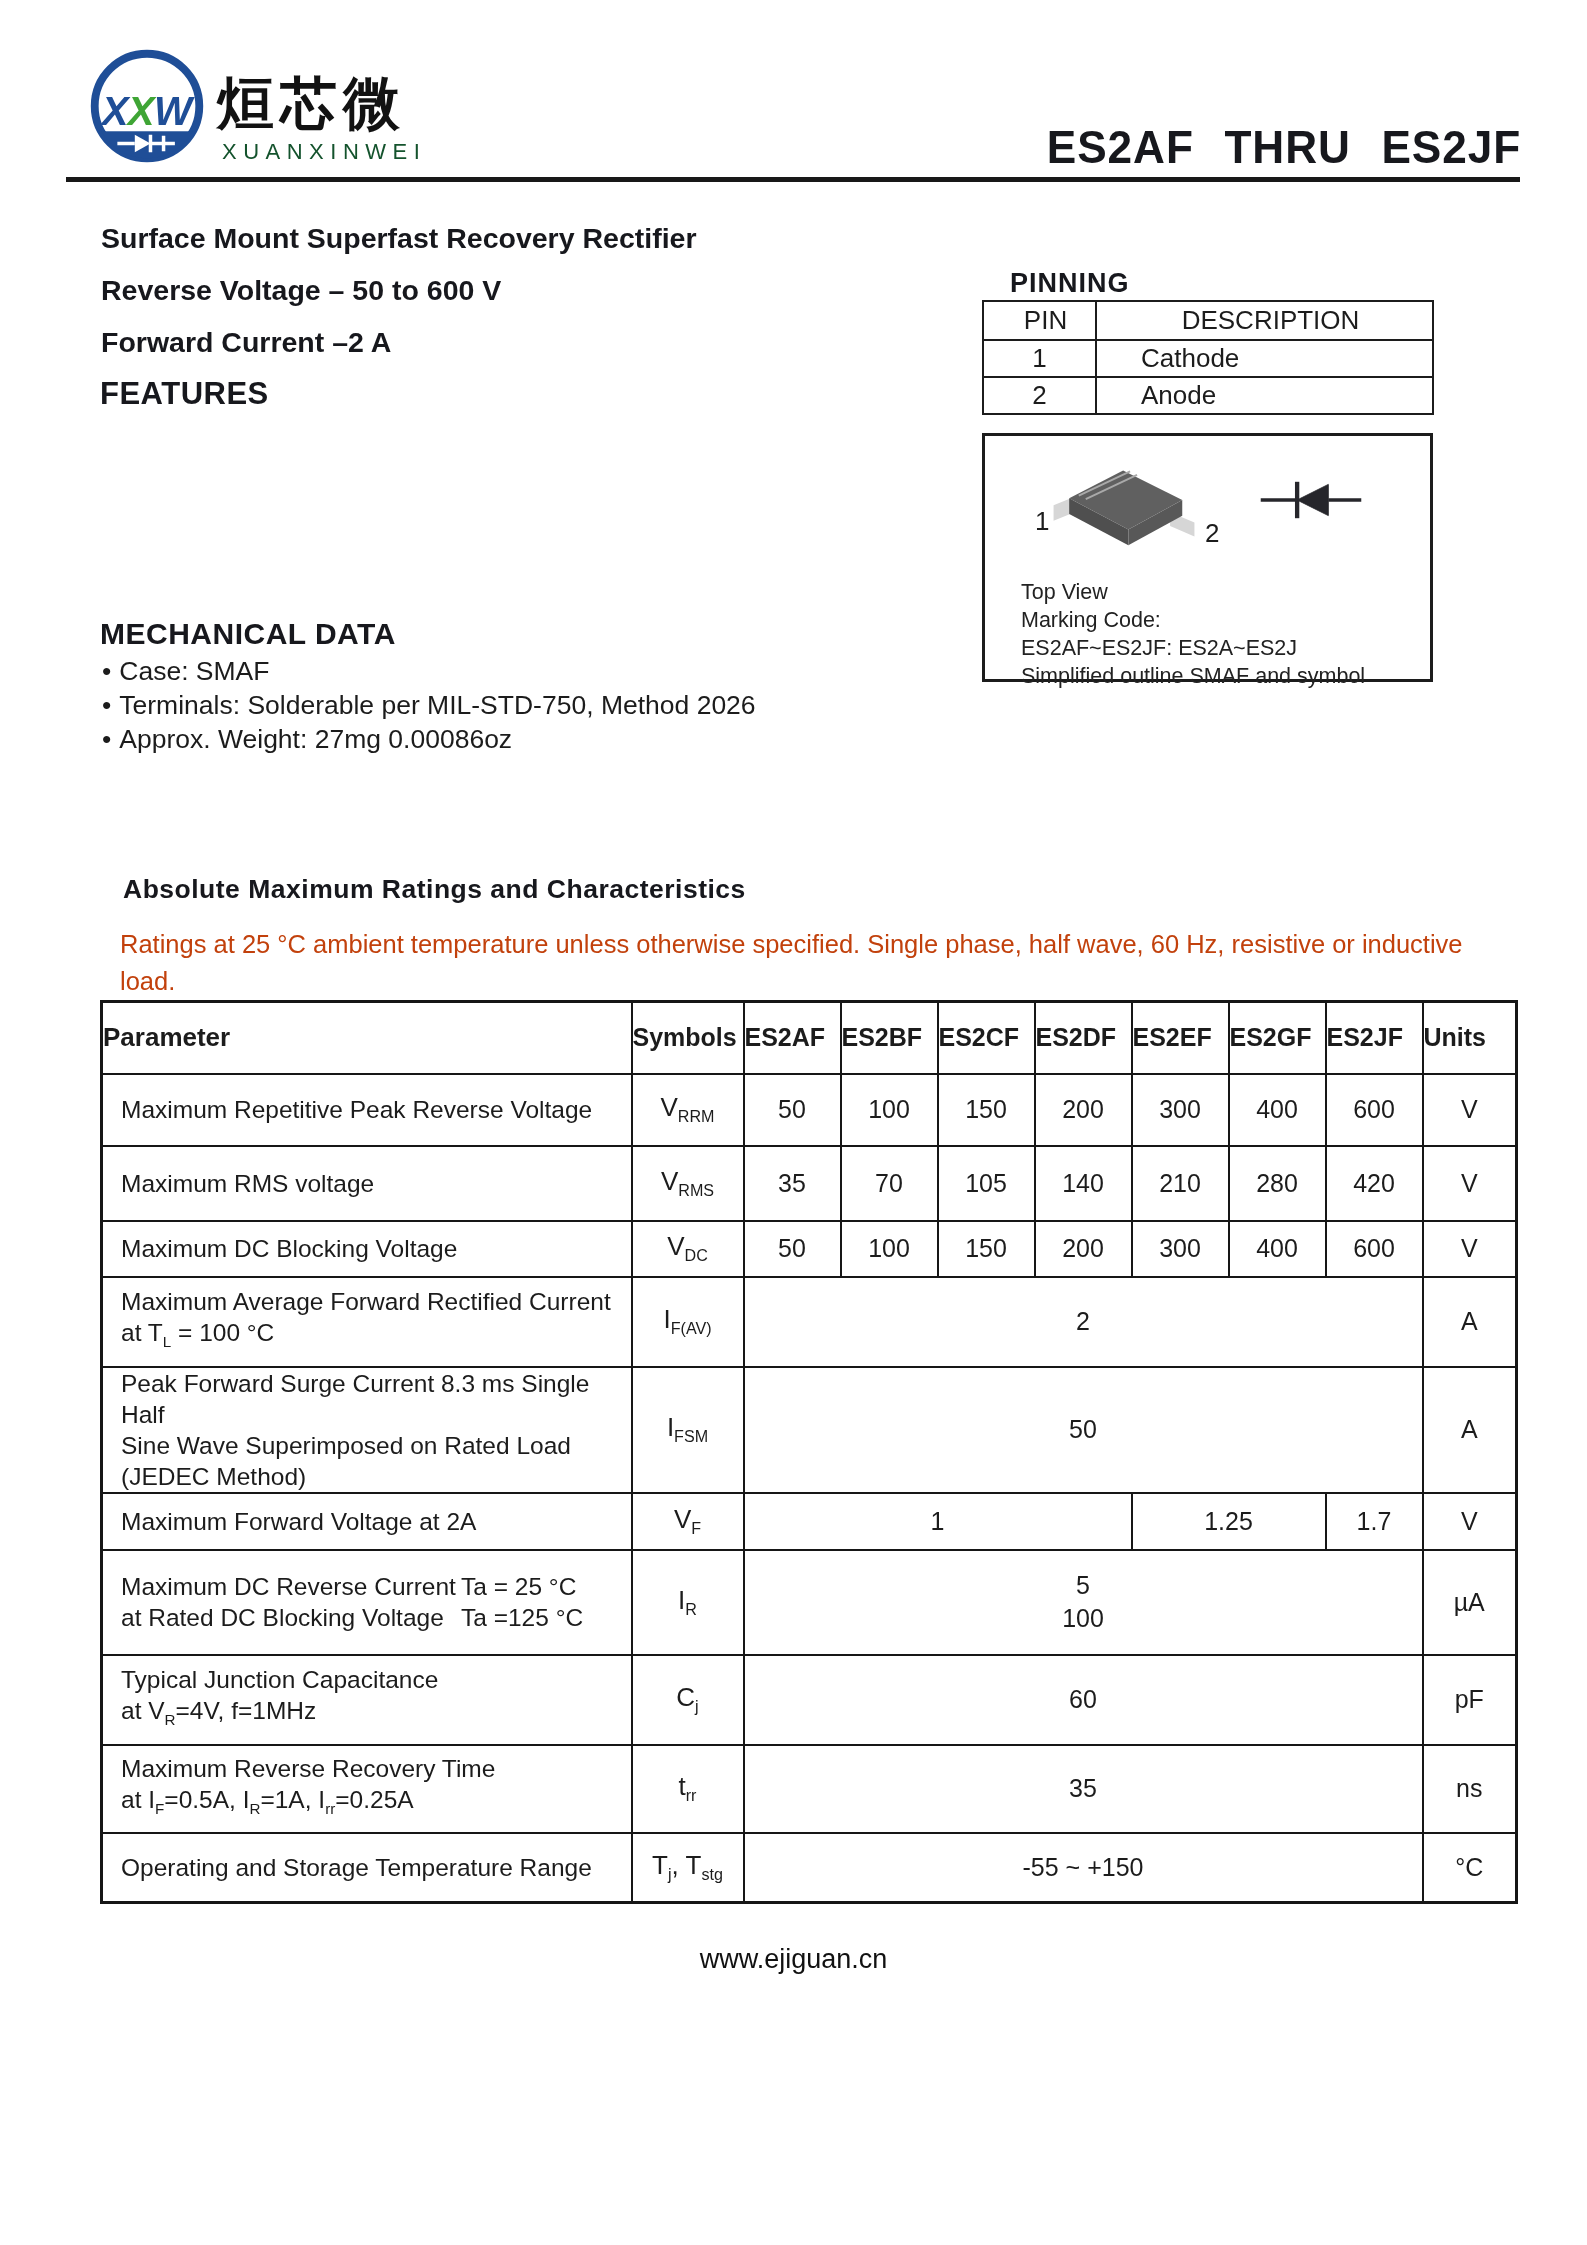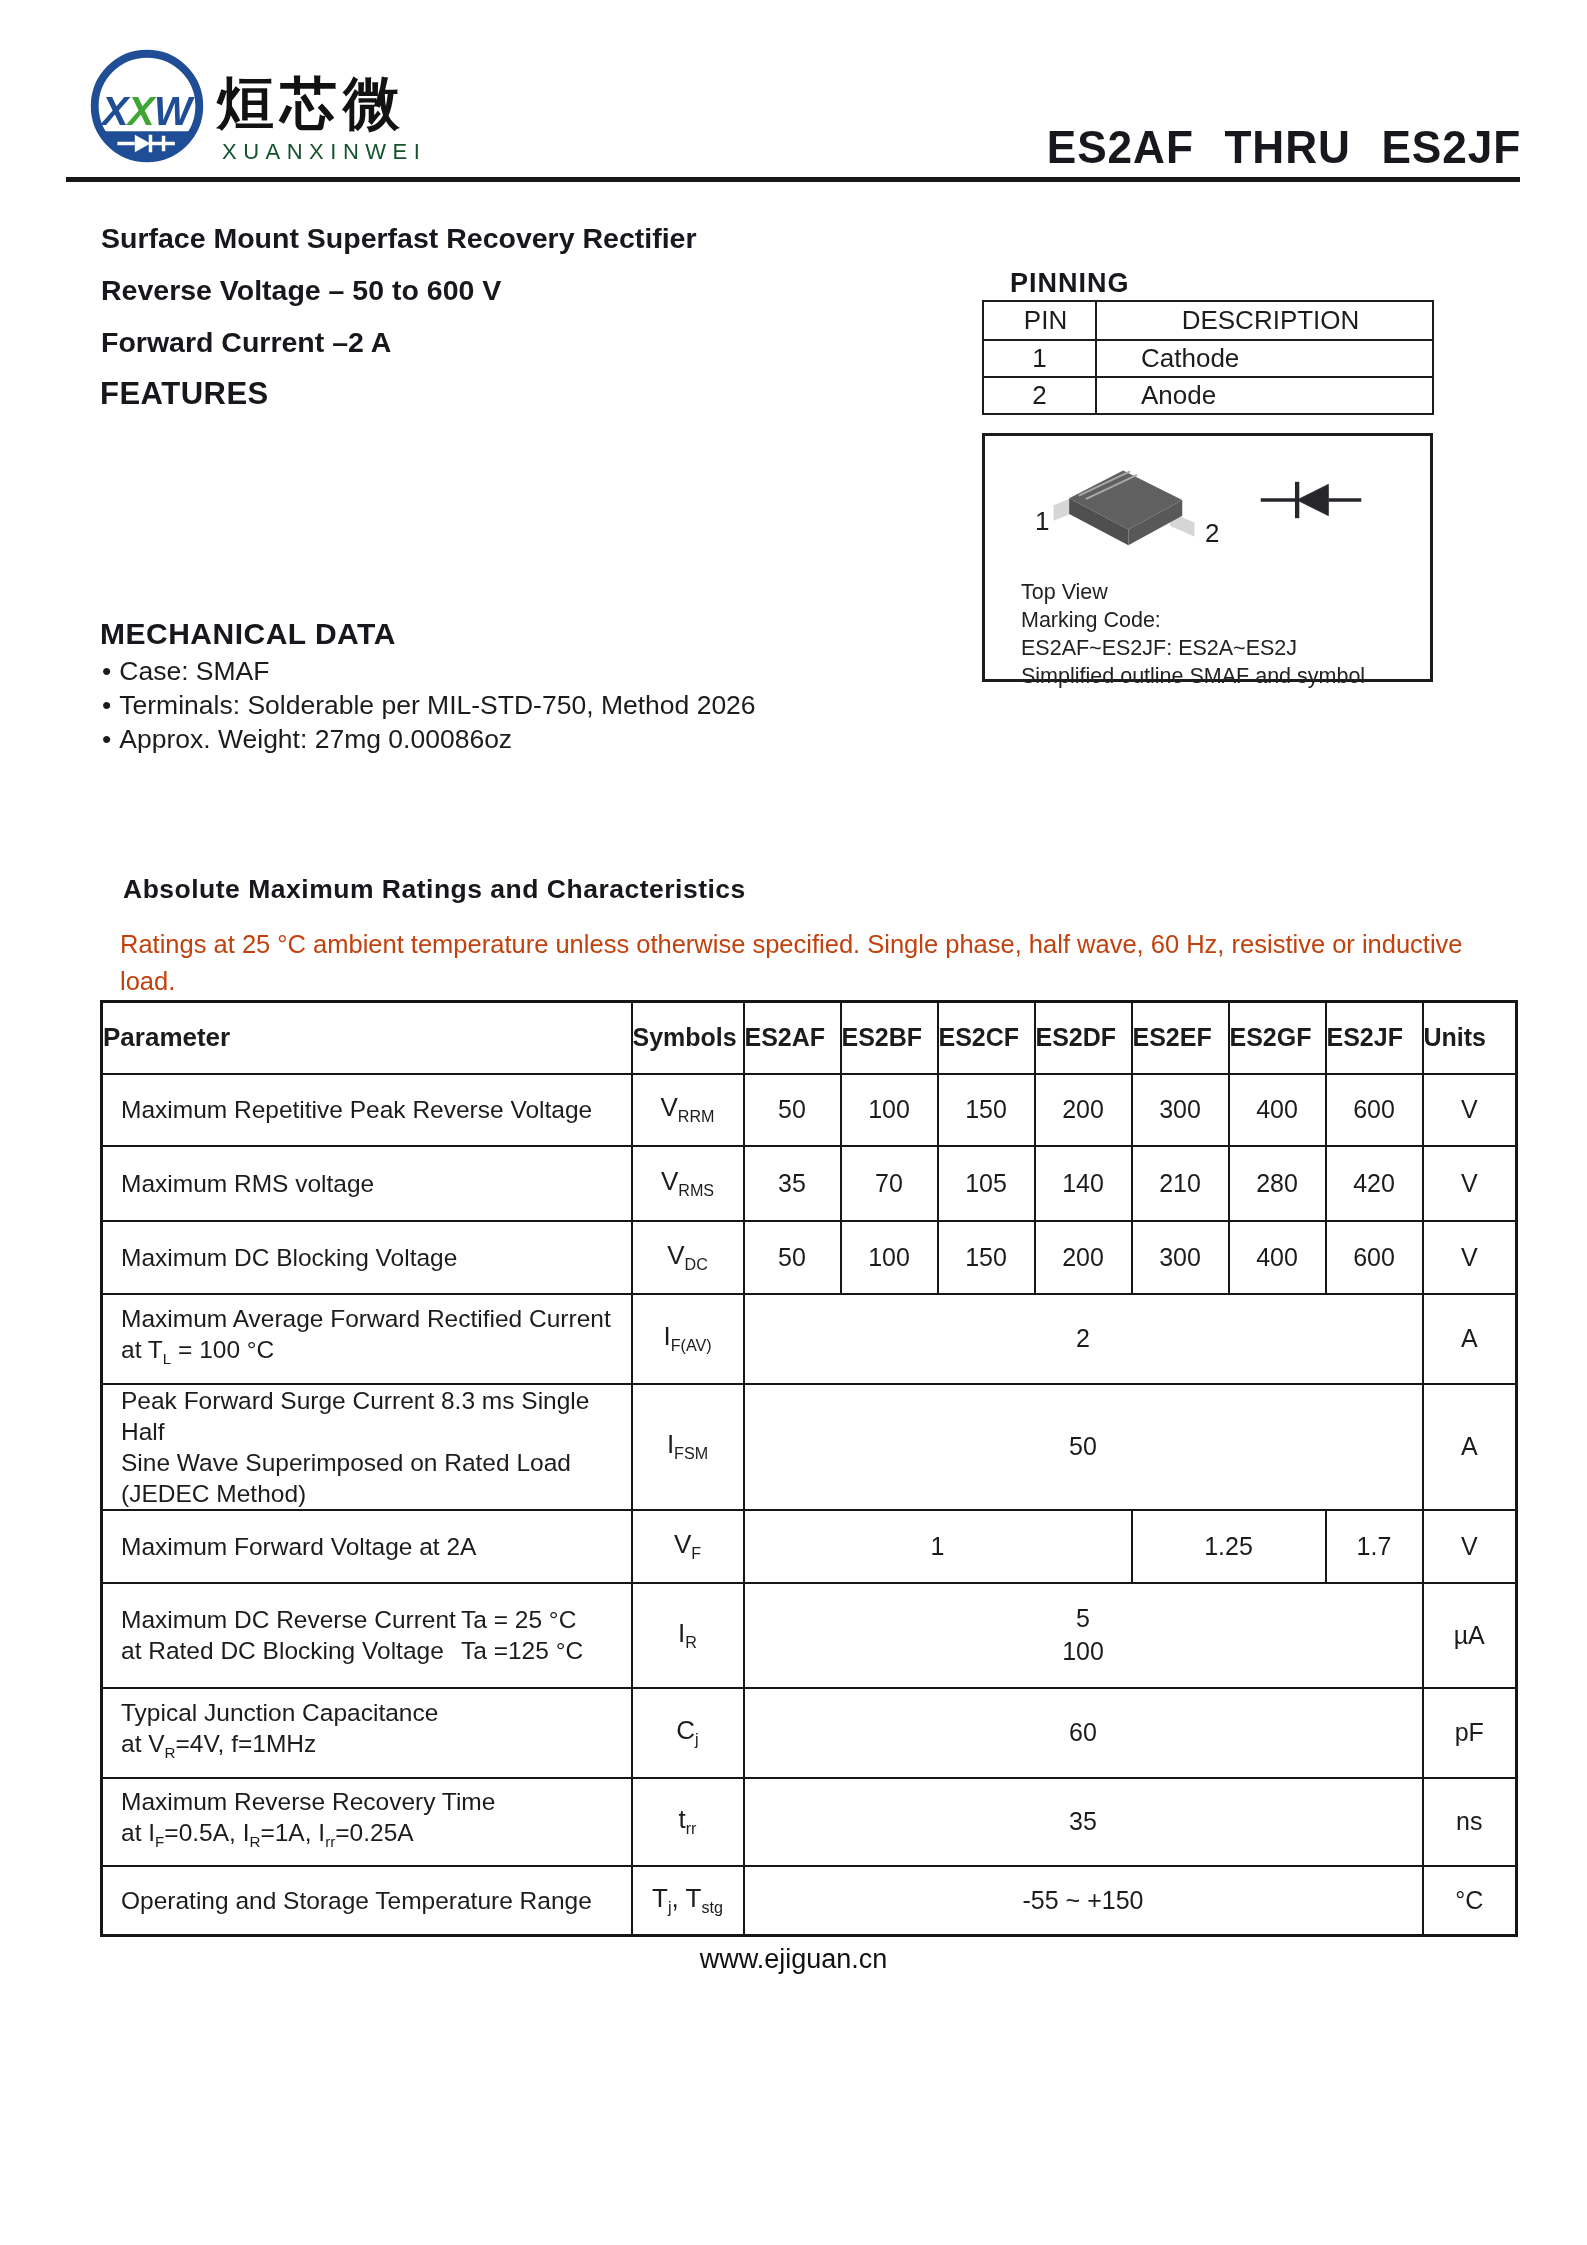--- a/index.html
+++ b/index.html
@@ -39,23 +39,23 @@
   .pkg-svg { position:absolute; left:64px; top:24px; width:150px; height:100px; }
   .diode-svg { position:absolute; left:274px; top:42px; width:104px; height:44px; }
   .pkg-caption { position:absolute; left:36px; top:142px; font-size:21.5px; line-height:28px; color:#222; }
   
   .ratings-heading { left:123px; top:874px; font-size:26.5px; }
   .ratings-note { position:absolute; left:120px; top:926px; width:1400px; font-size:25.5px; line-height:37px; color:#c2410c; }
   .ratings-table { position:absolute; left:100px; top:1000px; width:1415px; border-collapse:collapse; table-layout:fixed; background:#fff; }
   .ratings-table td, .ratings-table th { border:2.5px solid #161616; color:#1c1c1c; font-weight:normal; }
   .ratings-table { border:3px solid #161616; }
   .ratings-table tr:nth-child(1){height:72px;} .ratings-table tr:nth-child(2){height:72px;}
-  .ratings-table tr:nth-child(3){height:75px;} .ratings-table tr:nth-child(4){height:73px;}
+  .ratings-table tr:nth-child(3){height:75px;} .ratings-table tr:nth-child(4){height:56px;}
   .ratings-table tr:nth-child(5){height:90px;} .ratings-table tr:nth-child(6){height:117px;}
-  .ratings-table tr:nth-child(7){height:73px;} .ratings-table tr:nth-child(8){height:105px;}
+  .ratings-table tr:nth-child(7){height:57px;} .ratings-table tr:nth-child(8){height:105px;}
   .ratings-table tr:nth-child(9){height:90px;} .ratings-table tr:nth-child(10){height:88px;}
   .ratings-table tr:nth-child(11){height:70px;}
   .ratings-table th { font-weight:bold; font-size:25px; text-align:left; }
   .ratings-table th.h-param { font-size:26px; }
   .ratings-table td.param { text-align:left; padding-left:18px; font-size:24.5px; line-height:31px; }
   .ratings-table td.sym { text-align:center; font-size:26px; }
   .ratings-table td.val { text-align:center; font-size:25px; line-height:33px; }
   .ratings-table td.unit { text-align:center; font-size:25px; }
   .ratings-table sub { font-size:62%; }
   .cond-line { display:flex; }

